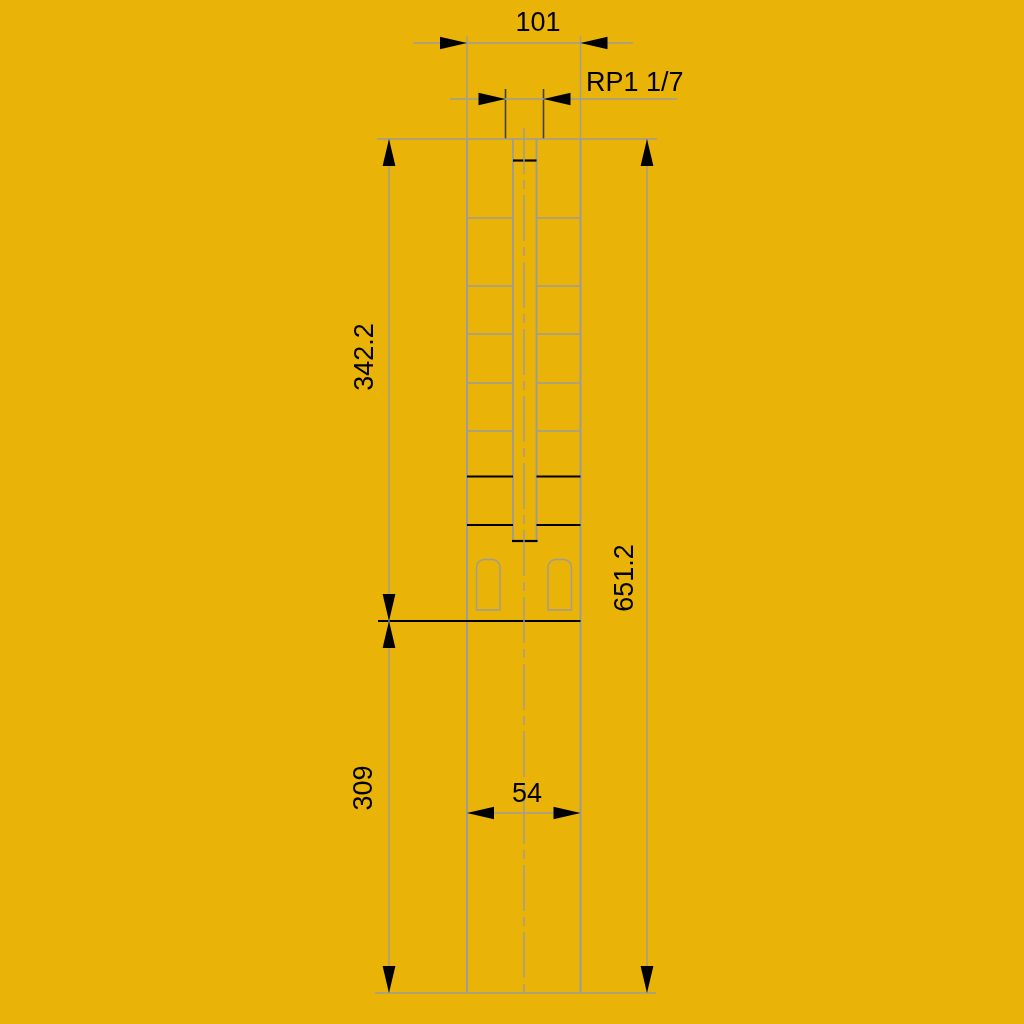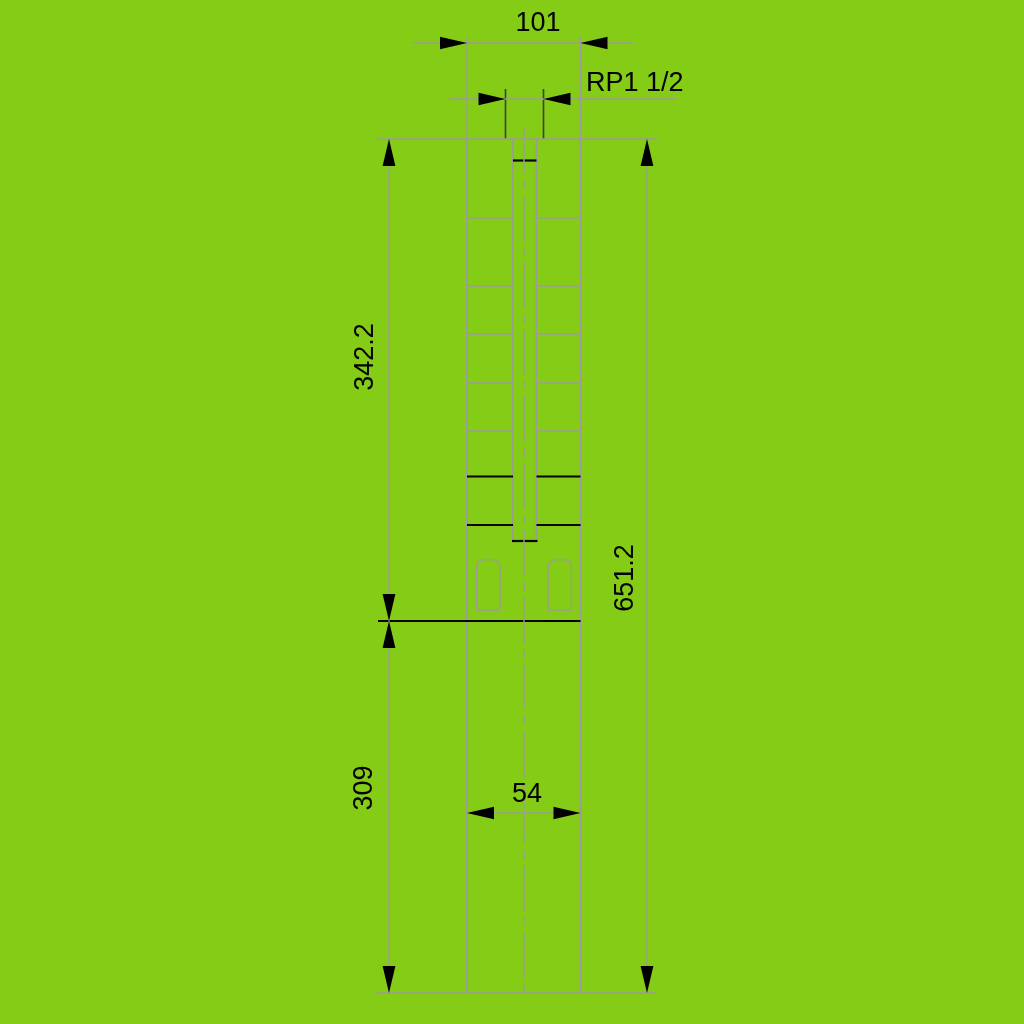--- a/index.html
+++ b/index.html
@@ -4,21 +4,21 @@
 <style>
   html, body {
     margin: 0;
     padding: 0;
     background: #ffffff;
   }
   #canvas {
     position: relative;
     width: 1024px;
     height: 1024px;
-    background: #84cc16;
+    background: #eab308;
     overflow: hidden;
     font-family: "Liberation Sans", sans-serif;
     text-decoration: underline;
   }
   #drawing-svg {
     position: absolute;
     left: 0;
     top: 0;
   }
   .dim-label {
@@ -126,21 +126,21 @@
 
     <g>
       <line x1="467" y1="813" x2="580.5" y2="813" stroke="#9c9c9c" stroke-width="1.4"></line>
       <polygon points="467,813 494,806.8 494,819.2" fill="#000000"></polygon>
       <polygon points="580.5,813 553.5,806.8 553.5,819.2" fill="#000000"></polygon>
     </g>
   </svg>
 
   <div class="dim-label" style="left:468px; top:6px; width:140px;">101</div>
 
-  <div class="dim-label left-align" style="left:586px; top:66px; width:170px;">RP1 1/2</div>
+  <div class="dim-label left-align" style="left:586px; top:66px; width:170px;">RP1 1/7</div>
 
   <div class="dim-label rot" style="left:294px; top:341px; width:140px;">342.2</div>
 
   <div class="dim-label rot" style="left:554px; top:562px; width:140px;">651.2</div>
 
   <div class="dim-label rot" style="left:293px; top:772px; width:140px;">309</div>
 
   <div class="dim-label" style="left:457px; top:777px; width:140px;">54</div>
 
 </div>

